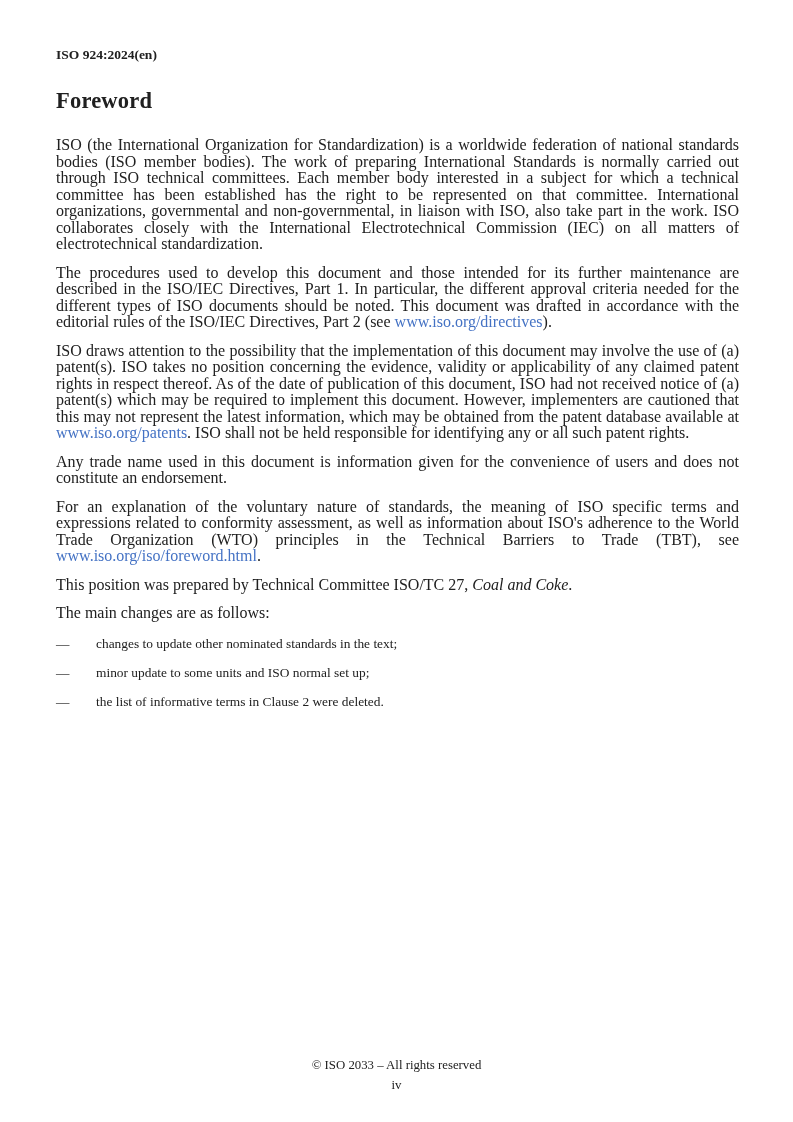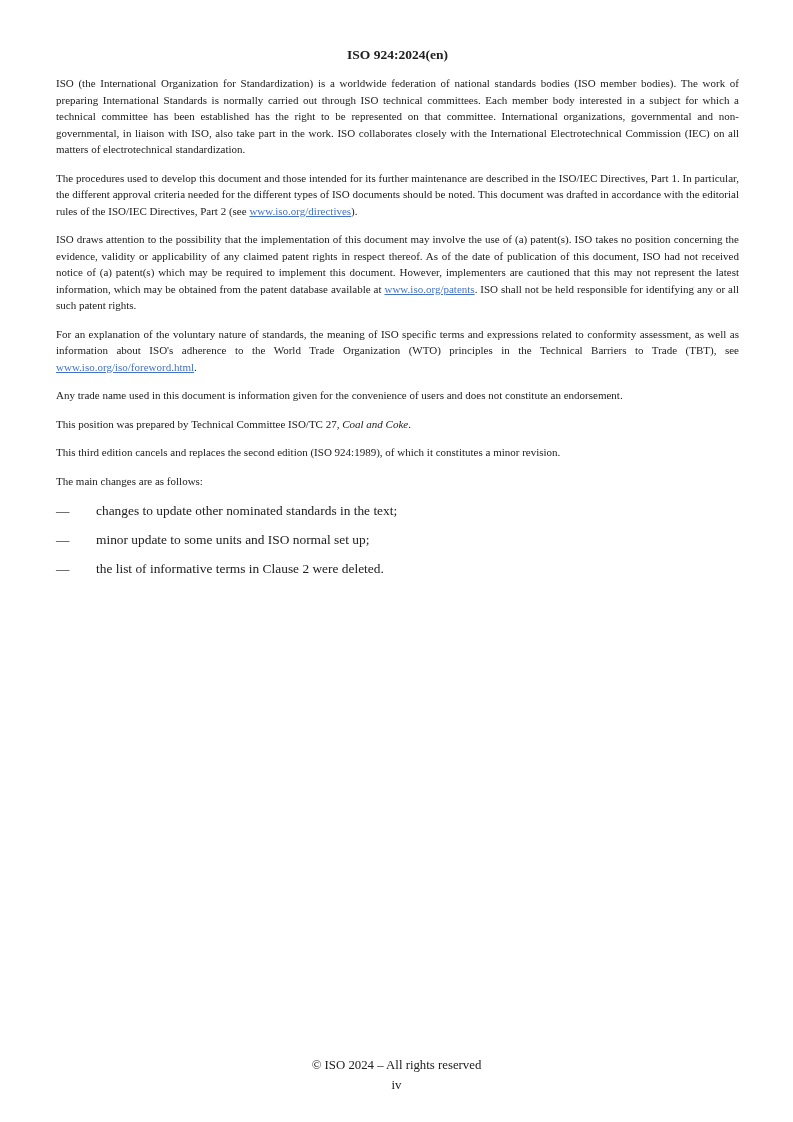--- a/index.html
+++ b/index.html
@@ -4,35 +4,35 @@
 <style>
   * { margin: 0; padding: 0; box-sizing: border-box; }
   html, body { background: #ffffff; }
   body {
     width: 793px; height: 1122px; position: relative;
     font-family: "Liberation Serif", serif;
     color: var(--text-color, #202020);
   }
   .page { position: absolute; inset: 0; padding: 46px 54px 0 56px; }
   .doc-ref {
-    text-align: center; font-weight: bold; font-size: 13.5px; line-height: 17px;
+    font-weight: bold; font-size: 13.5px; line-height: 17px;
   }
   .title {
     font-size: 22.5px; font-weight: bold; letter-spacing: 0.2px;
     margin-top: 25px; margin-bottom: 23px;
   }
   .para {
-    font-size: 11px; line-height: 16.5px; text-align: justify;
+    font-size: 16px; line-height: 16.5px; text-align: justify;
     margin-bottom: 11px;
     margin-top: 12px;
   }
   .para:last-of-type { margin-bottom: 0; }
   .link {
     color: var(--link-color, #4472C4);
-    text-decoration: underline; cursor: pointer;
+    cursor: pointer;
   }
   .italic { }
   .changes-list { margin-top: 14px; margin-bottom: 14px; }
   .list-item {
     display: flex; align-items: flex-start;
     font-size: 13.4px; line-height: 16.5px; margin-bottom: 12.5px;
   }
   .list-dash { flex: 0 0 40px; }
   .list-text { flex: 1 1 auto; text-align: justify; font-family: Liberation Serif, serif; }
   .footer {
@@ -41,34 +41,34 @@
   }
   .footer .page-num { margin-top: 4px; }
 </style>
 </head>
 <body>
 
 <div class="page">
 
   <div class="doc-ref">ISO 924:2024(en)</div>
 
+  <h1 class="title">Foreword</h1>
 
   <p class="para">ISO (the International Organization for Standardization) is a worldwide federation of national standards bodies (ISO member bodies). The work of preparing International Standards is normally carried out through ISO technical committees. Each member body interested in a subject for which a technical committee has been established has the right to be represented on that committee. International organizations, governmental and non-governmental, in liaison with ISO, also take part in the work. ISO collaborates closely with the International Electrotechnical Commission (IEC) on all matters of electrotechnical standardization.</p>
 
   <p class="para"><span>The procedures used to develop this document and those intended for its further maintenance are described in the ISO/IEC Directives, Part 1. In particular, the different approval criteria needed for the different types of ISO documents should be noted. This document was drafted in accordance with the editorial rules of the ISO/IEC Directives, Part 2 (see </span><a class="link">www.iso.org/directives</a><span>).</span></p>
 
   <p class="para"><span>ISO draws attention to the possibility that the implementation of this document may involve the use of (a) patent(s). ISO takes no position concerning the evidence, validity or applicability of any claimed patent rights in respect thereof. As of the date of publication of this document, ISO had not received notice of (a) patent(s) which may be required to implement this document. However, implementers are cautioned that this may not represent the latest information, which may be obtained from the patent database available at </span><a class="link">www.iso.org/patents</a><span>. ISO shall not be held responsible for identifying any or all such patent rights.</span></p>
 
+  <p class="para">Any trade name used in this document is information given for the convenience of users and does not constitute an endorsement.</p>
+
   <p class="para"><span>For an explanation of the voluntary nature of standards, the meaning of ISO specific terms and expressions related to conformity assessment, as well as information about ISO's adherence to the World Trade Organization (WTO) principles in the Technical Barriers to Trade (TBT), see </span><a class="link">www.iso.org/iso/foreword.html</a><span>.</span></p>
-
-  <p class="para">Any trade name used in this document is information given for the convenience of users and does not constitute an endorsement.</p>
 
   <p class="para"><span>This position was prepared by Technical Committee ISO/TC 27, </span><i class="italic">Coal and Coke</i><span>.</span></p>
 
-  <p class="para">This third edition cancels and replaces the second edition (ISO 924:1989), of which it constitutes a minor revision.</p>
 
   <p class="para">The main changes are as follows:</p>
 
   <div class="changes-list">
     <div class="list-item">
       <span class="list-dash">—</span>
       <span class="list-text">changes to update other nominated standards in the text;</span>
     </div>
     <div class="list-item">
       <span class="list-dash">—</span>
@@ -77,15 +77,15 @@
     <div class="list-item">
       <span class="list-dash">—</span>
       <span class="list-text">the list of informative terms in Clause 2 were deleted.</span>
     </div>
   </div>
 
 
 </div>
 
 <div class="footer">
-  <div>© ISO 2024 – All rights reserved</div>
+  <div>© ISO 2033 – All rights reserved</div>
   <div class="page-num">iv</div>
 </div>
 
 </body></html>

